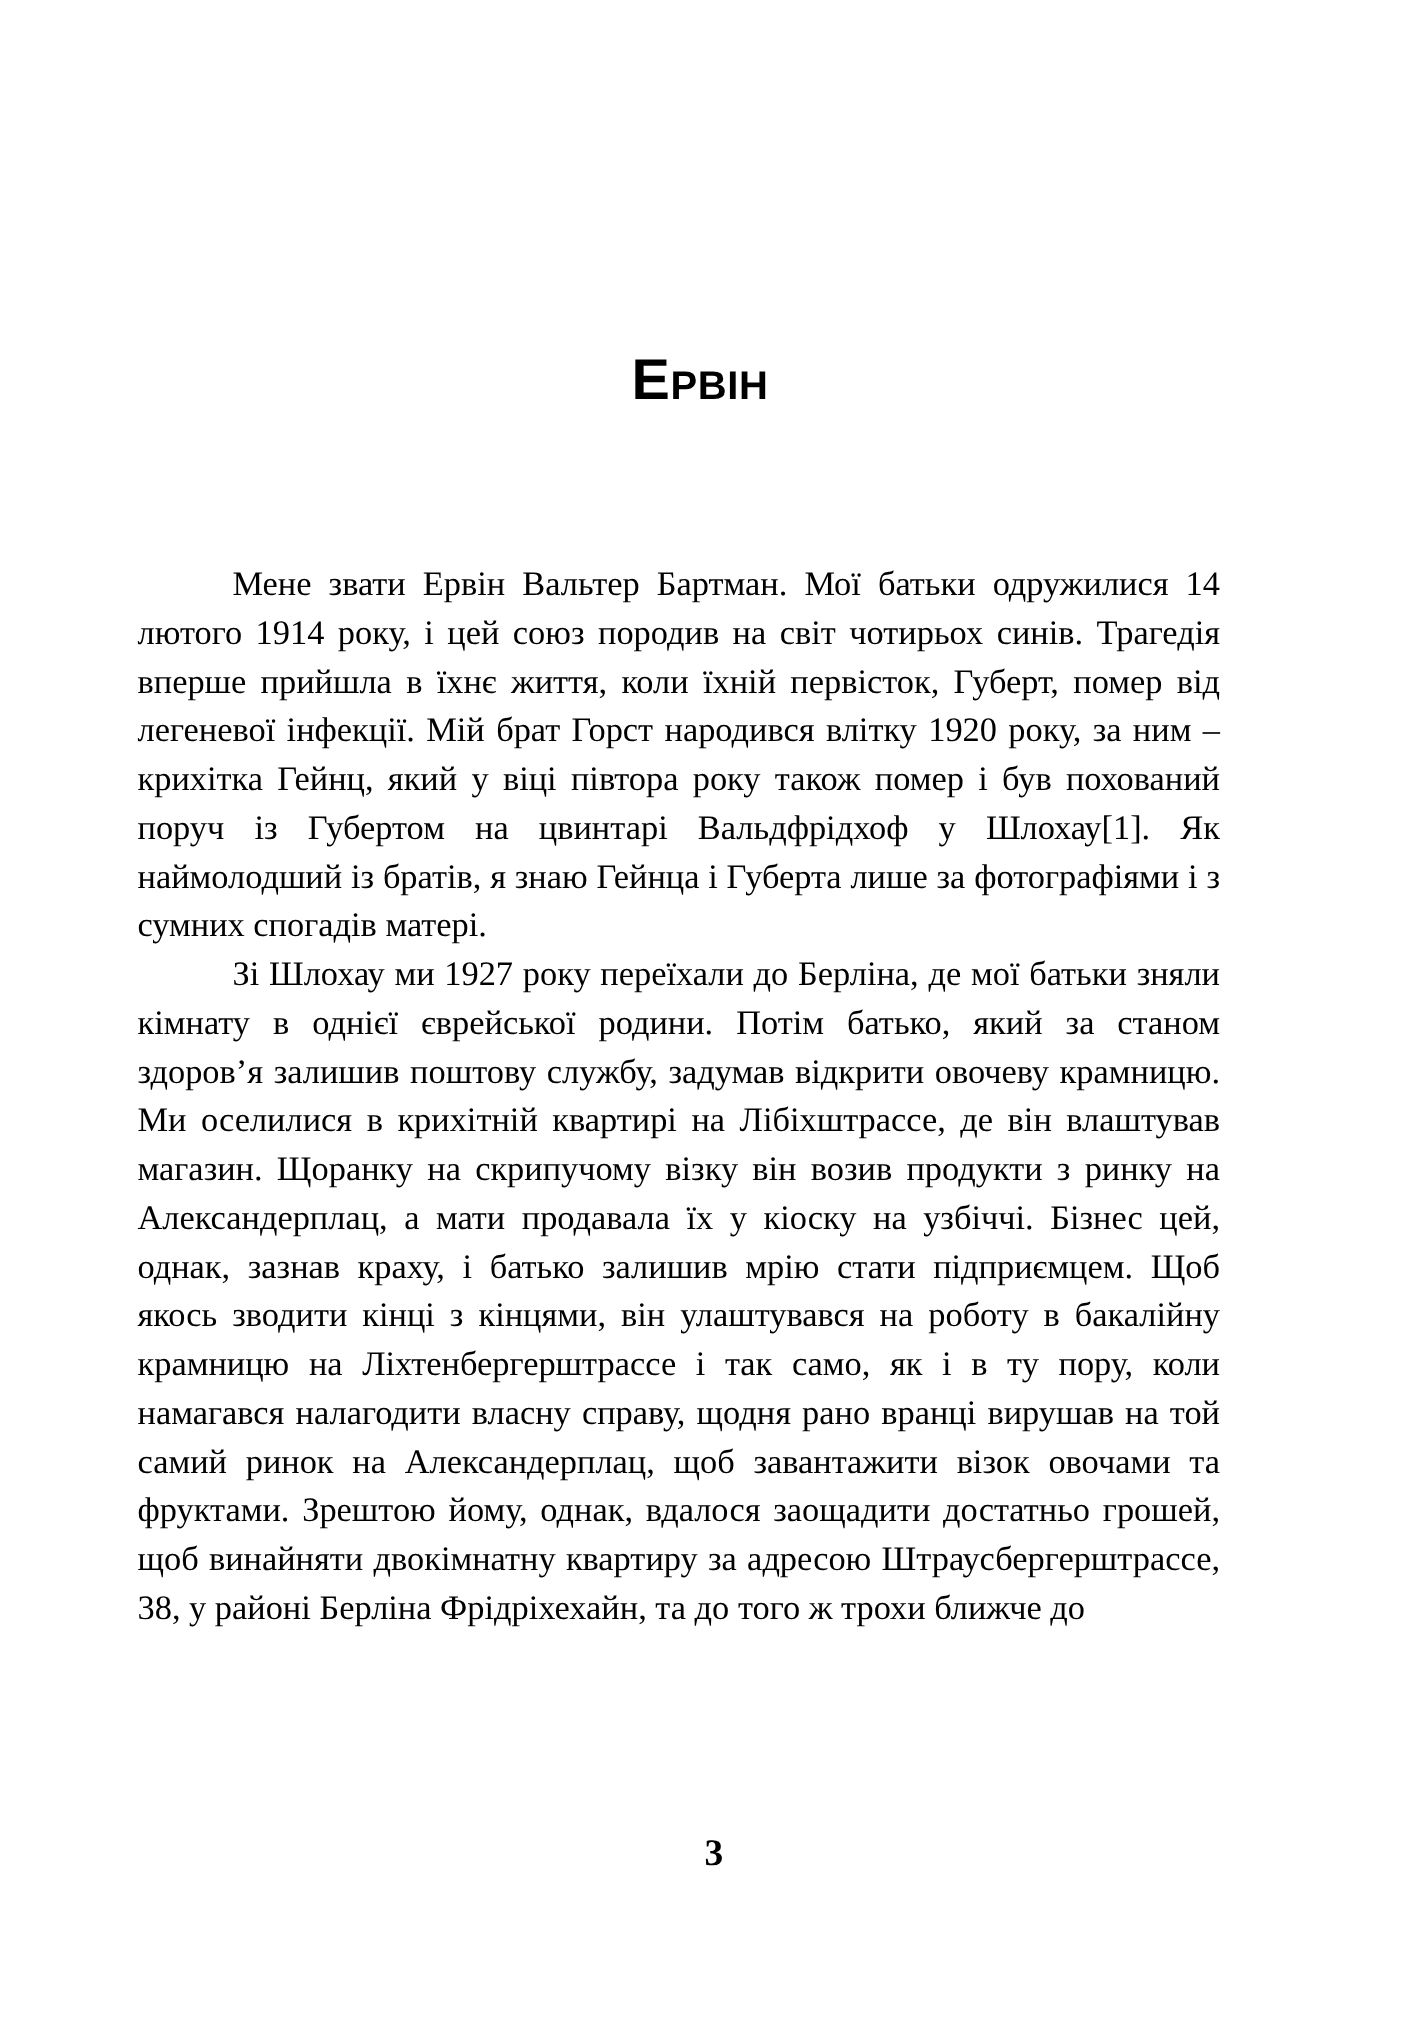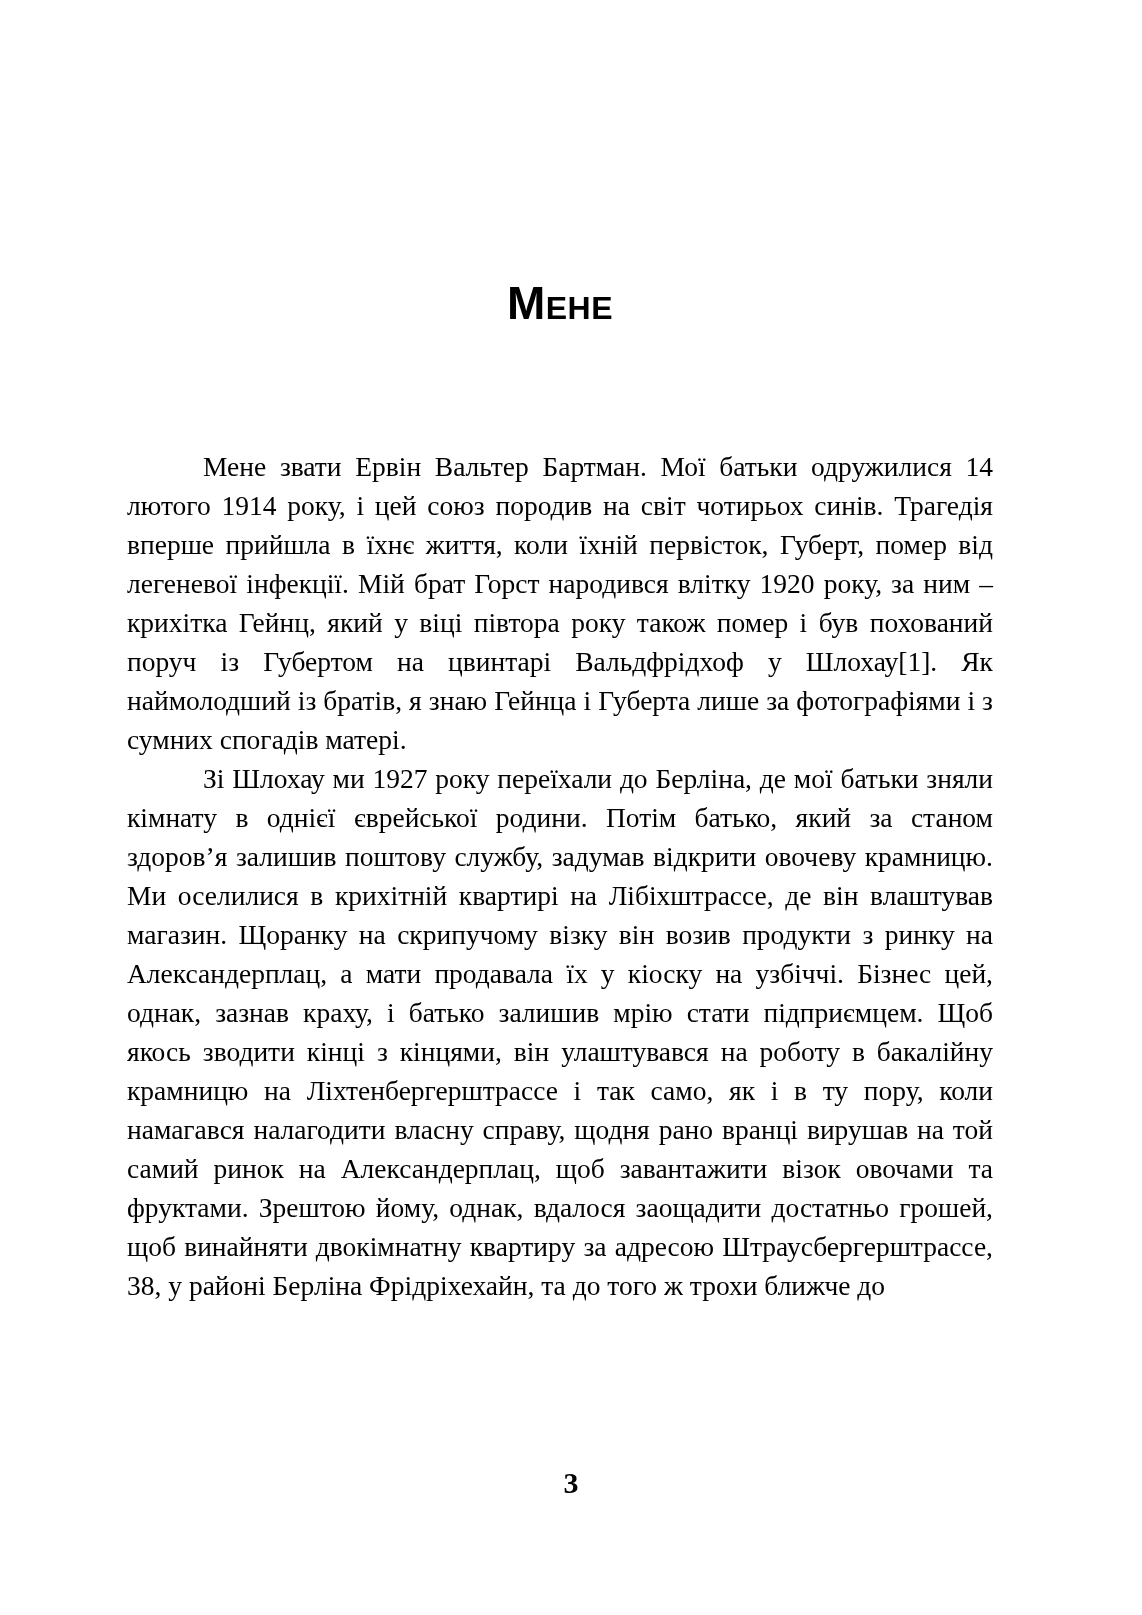--- a/index.html
+++ b/index.html
@@ -30,21 +30,21 @@
       font-family: "Liberation Sans", sans-serif;
       font-weight: 700;
       font-variant: small-caps;
       font-size: 46px;
       line-height: 1;
       letter-spacing: 0.5px;
     }
     .body-text {
       position: absolute;
       top: 447px;
-      left: 127px;
+      left: 110px;
       width: 866px;
       font-size: 27.5px;
       line-height: 39px;
       text-align: justify;
       text-justify: inter-word;
     }
     .body-text p {
       margin: 0;
       padding: 0;
       text-indent: 76px;
@@ -58,21 +58,21 @@
       font-weight: 700;
       font-size: 30px;
       line-height: 1;
     }
   </style>
 </head>
 <body>
 
 <div class="page">
 
-  <h1 class="chapter-heading">Мене</h1>
+  <h1 class="chapter-heading">Ервін</h1>
 
   <div class="body-text">
     <p>Мене звати Ервін Вальтер Бартман. Мої батьки одружилися 14 лютого 1914 року, і цей союз породив на світ чотирьох синів. Трагедія вперше прийшла в їхнє життя, коли їхній первісток, Губерт, помер від легеневої інфекції. Мій брат Горст народився влітку 1920 року, за ним – крихітка Гейнц, який у віці півтора року також помер і був похований поруч із Губертом на цвинтарі Вальдфрідхоф у Шлохау[1]. Як наймолодший із братів, я знаю Гейнца і Губерта лише за фотографіями і з сумних спогадів матері.</p>
     <p>Зі Шлохау ми 1927 року переїхали до Берліна, де мої батьки зняли кімнату в однієї єврейської родини. Потім батько, який за станом здоров’я залишив поштову службу, задумав відкрити овочеву крамницю. Ми оселилися в крихітній квартирі на Лібіхштрассе, де він влаштував магазин. Щоранку на скрипучому візку він возив продукти з ринку на Александерплац, а мати продавала їх у кіоску на узбіччі. Бізнес цей, однак, зазнав краху, і батько залишив мрію стати підприємцем. Щоб якось зводити кінці з кінцями, він улаштувався на роботу в бакалійну крамницю на Ліхтенбергерштрассе і так само, як і в ту пору, коли намагався налагодити власну справу, щодня рано вранці вирушав на той самий ринок на Александерплац, щоб завантажити візок овочами та фруктами. Зрештою йому, однак, вдалося заощадити достатньо грошей, щоб винайняти двокімнатну квартиру за адресою Штраусбергерштрассе, 38, у районі Берліна Фрідріхехайн, та до того ж трохи ближче до</p>
   </div>
 
   <div class="page-number">3</div>
 
 </div>
 

